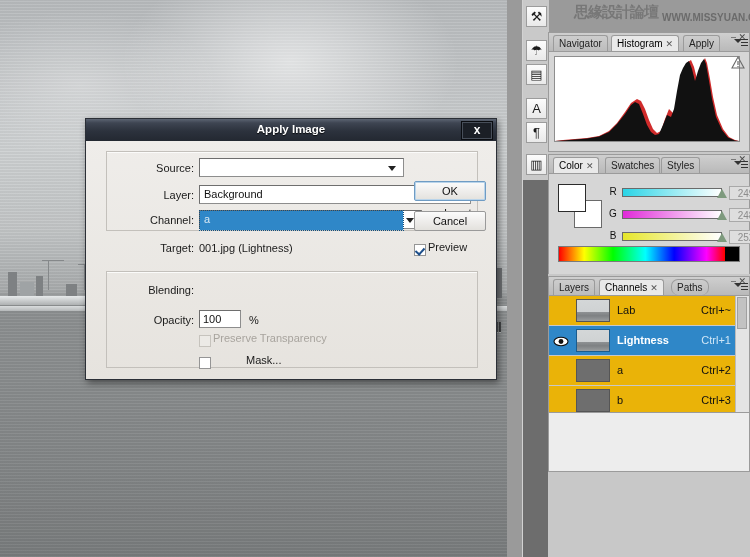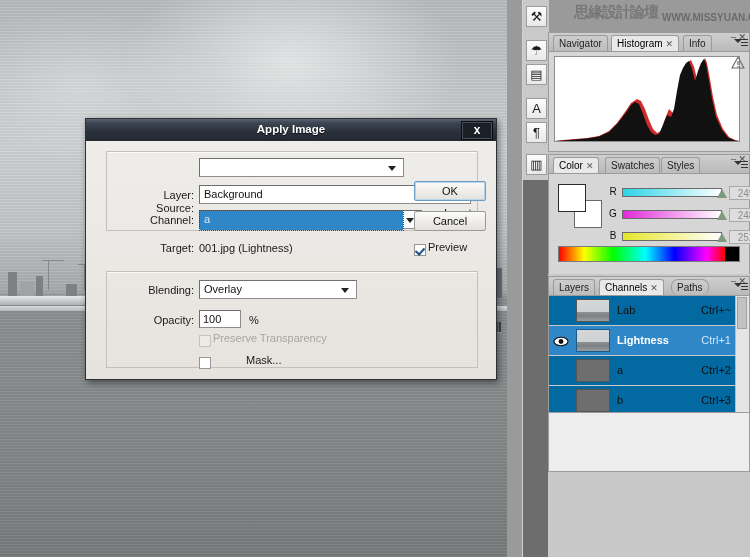--- a/index.html
+++ b/index.html
@@ -218,21 +218,21 @@
     border-left:5px solid transparent;border-right:5px solid transparent;border-bottom:9px solid #7e9a7e;}
   .slider-val{position:absolute;left:122px;top:0;width:34px;height:14px;
     background:#dedede;border:1px solid #a9a9a9;box-sizing:border-box;
     font:10px "Liberation Sans",sans-serif;color:#8c8c8c;text-align:center;line-height:13px;}
   #spectrum{position:absolute;left:9px;top:72px;width:182px;height:16px;border:1px solid #7a7a7a;box-sizing:border-box;
     background:linear-gradient(90deg,#ff0000,#ffff00 14%,#00ff00 30%,#00ffff 48%,#0000ff 64%,#ff00ff 82%,#ff0000 92%,#000000 92.5%,#000000 100%);}
 
   
   #chan-body{position:relative;height:124px;background:#eeeeee;}
   .chan-row{position:absolute;left:0;width:200px;height:30px;cursor:pointer;
-    border-bottom:1px solid #c8c8c8;box-sizing:border-box;background:#0369a1;}
+    border-bottom:1px solid #c8c8c8;box-sizing:border-box;background:#eab308;}
   .chan-row.sel{background:#2f87c8;}
   .chan-eye{position:absolute;left:4px;top:8px;width:16px;height:13px;}
   .chan-thumb{position:absolute;left:27px;top:3px;width:34px;height:23px;border:1px solid #555;box-sizing:border-box;}
   .chan-name{position:absolute;left:68px;top:8px;font:11px "Liberation Sans",sans-serif;color:#111;}
   .chan-row.sel .chan-name{color:#fff;font-weight:bold;}
   .chan-key{position:absolute;right:18px;top:8px;font:11px "Liberation Sans",sans-serif;color:#111;}
   .chan-row.sel .chan-key{color:#cfe6f6;}
   .chan-sb{position:absolute;right:0;top:0;width:13px;height:124px;background:#e4e4e4;border-left:1px solid #bbb;}
   .chan-sb-thumb{position:absolute;left:1px;top:1px;width:10px;height:32px;background:#c2c2c2;border:1px solid #a0a0a0;box-sizing:border-box;}
   #chan-blank{position:absolute;left:0;top:124px;width:200px;height:52px;background:#eeeeee;}
@@ -289,21 +289,21 @@
   <div class="dlg-titlebar">
     <div class="dlg-title">Apply Image</div>
     <div class="dlg-close">x</div>
   </div>
 
   <div class="dlg-body">
    <div class="dlg-inner">
 
     <div class="group" id="group-source"></div>
 
-    <div class="lbl" style="left:28px;top:17px;width:80px;margin-top:40px;">Source:</div>
+    <div class="lbl" style="left:28px;top:17px;width:80px;">Source:</div>
     <div class="combo" style="left:113px;top:17px;width:205px;">
       <span class="arrow"></span>
     </div>
 
     <div class="lbl" style="left:28px;top:44px;width:80px;">Layer:</div>
     <div class="combo" style="left:113px;top:44px;width:272px;">
       <span class="val">Background</span>
       <span class="arrow"></span>
     </div>
 
@@ -314,24 +314,20 @@
     </div>
     <div class="chk" style="left:344px;top:72px;"></div>
     <div class="lbl" style="left:358px;top:62px;width:60px;text-align:left;">Invert</div>
 
     <div class="lbl" style="left:28px;top:97px;width:80px;">Target:</div>
     <div class="lbl" style="left:113px;top:97px;width:240px;text-align:left;">001.jpg (Lightness)</div>
 
     <div class="group" id="group-blending"></div>
 
     <div class="lbl" style="left:28px;top:139px;width:80px;">Blending:</div>
-    <div class="combo" style="left:113px;top:139px;width:158px;">
-      <span class="val">Overlay</span>
-      <span class="arrow"></span>
-    </div>
 
     <div class="lbl" style="left:28px;top:169px;width:80px;">Opacity:</div>
     <div class="txtfield" style="left:113px;top:169px;width:42px;">
       <input type="text" value="100" style="">
     </div>
     <div class="lbl" style="left:163px;top:169px;width:20px;text-align:left;">%</div>
 
     <div class="chk dis" style="left:113px;top:194px;"></div>
     <div class="lbl dim" style="left:127px;top:187px;width:180px;text-align:left;">Preserve Transparency</div>
 
@@ -361,21 +357,21 @@
 </div>
 
 <div id="panels">
 
   <div class="panel" style="top:0px;height:120px;">
     <div class="panel-tabbar">
       <div class="tab" style="left:4px;">Navigator</div>
       <div class="tab active" style="left:62px;">
         <span>Histogram</span><span class="x">✕</span>
       </div>
-      <div class="tab" style="left:134px;">Info</div>
+      <div class="tab" style="left:134px;">Apply</div>
       <div class="win-btns">– ✕</div>
       <div class="panel-menu" style="right:2px;top:4px;"></div>
     </div>
     <div id="hist-body">
       <div id="hist-box">
         <svg width="184" height="84" viewBox="0 0 184 84">
           <path fill="#d02b2b" d="M0,84 L8,83 L20,82 L32,81 L44,79 L54,74 L62,66 L70,55 L76,46 L82,42 L86,44 L90,52 L94,63 L98,72 L102,76 L106,74 L110,62 L114,52 L118,56 L121,48 L124,30 L127,16 L130,9 L133,5 L136,3 L139,10 L142,22 L145,12 L148,5 L150,1 L152,6 L155,22 L158,40 L162,58 L168,72 L174,80 L180,83 L184,84 Z"></path>
           <path fill="#111111" d="M0,84 L8,83.5 L20,82.5 L32,81.5 L44,79.5 L54,75 L62,67 L70,57 L76,48 L80,45 L84,47 L88,57 L92,68 L96,75 L100,78 L104,77 L108,68 L112,58 L116,60 L119,52 L122,34 L125,18 L128,11 L131,6 L134,4 L137,12 L140,24 L143,14 L146,6 L149,2 L151,7 L154,24 L157,42 L161,60 L167,73 L173,80.5 L180,83.5 L184,84 Z"></path>
         </svg>
       </div>

